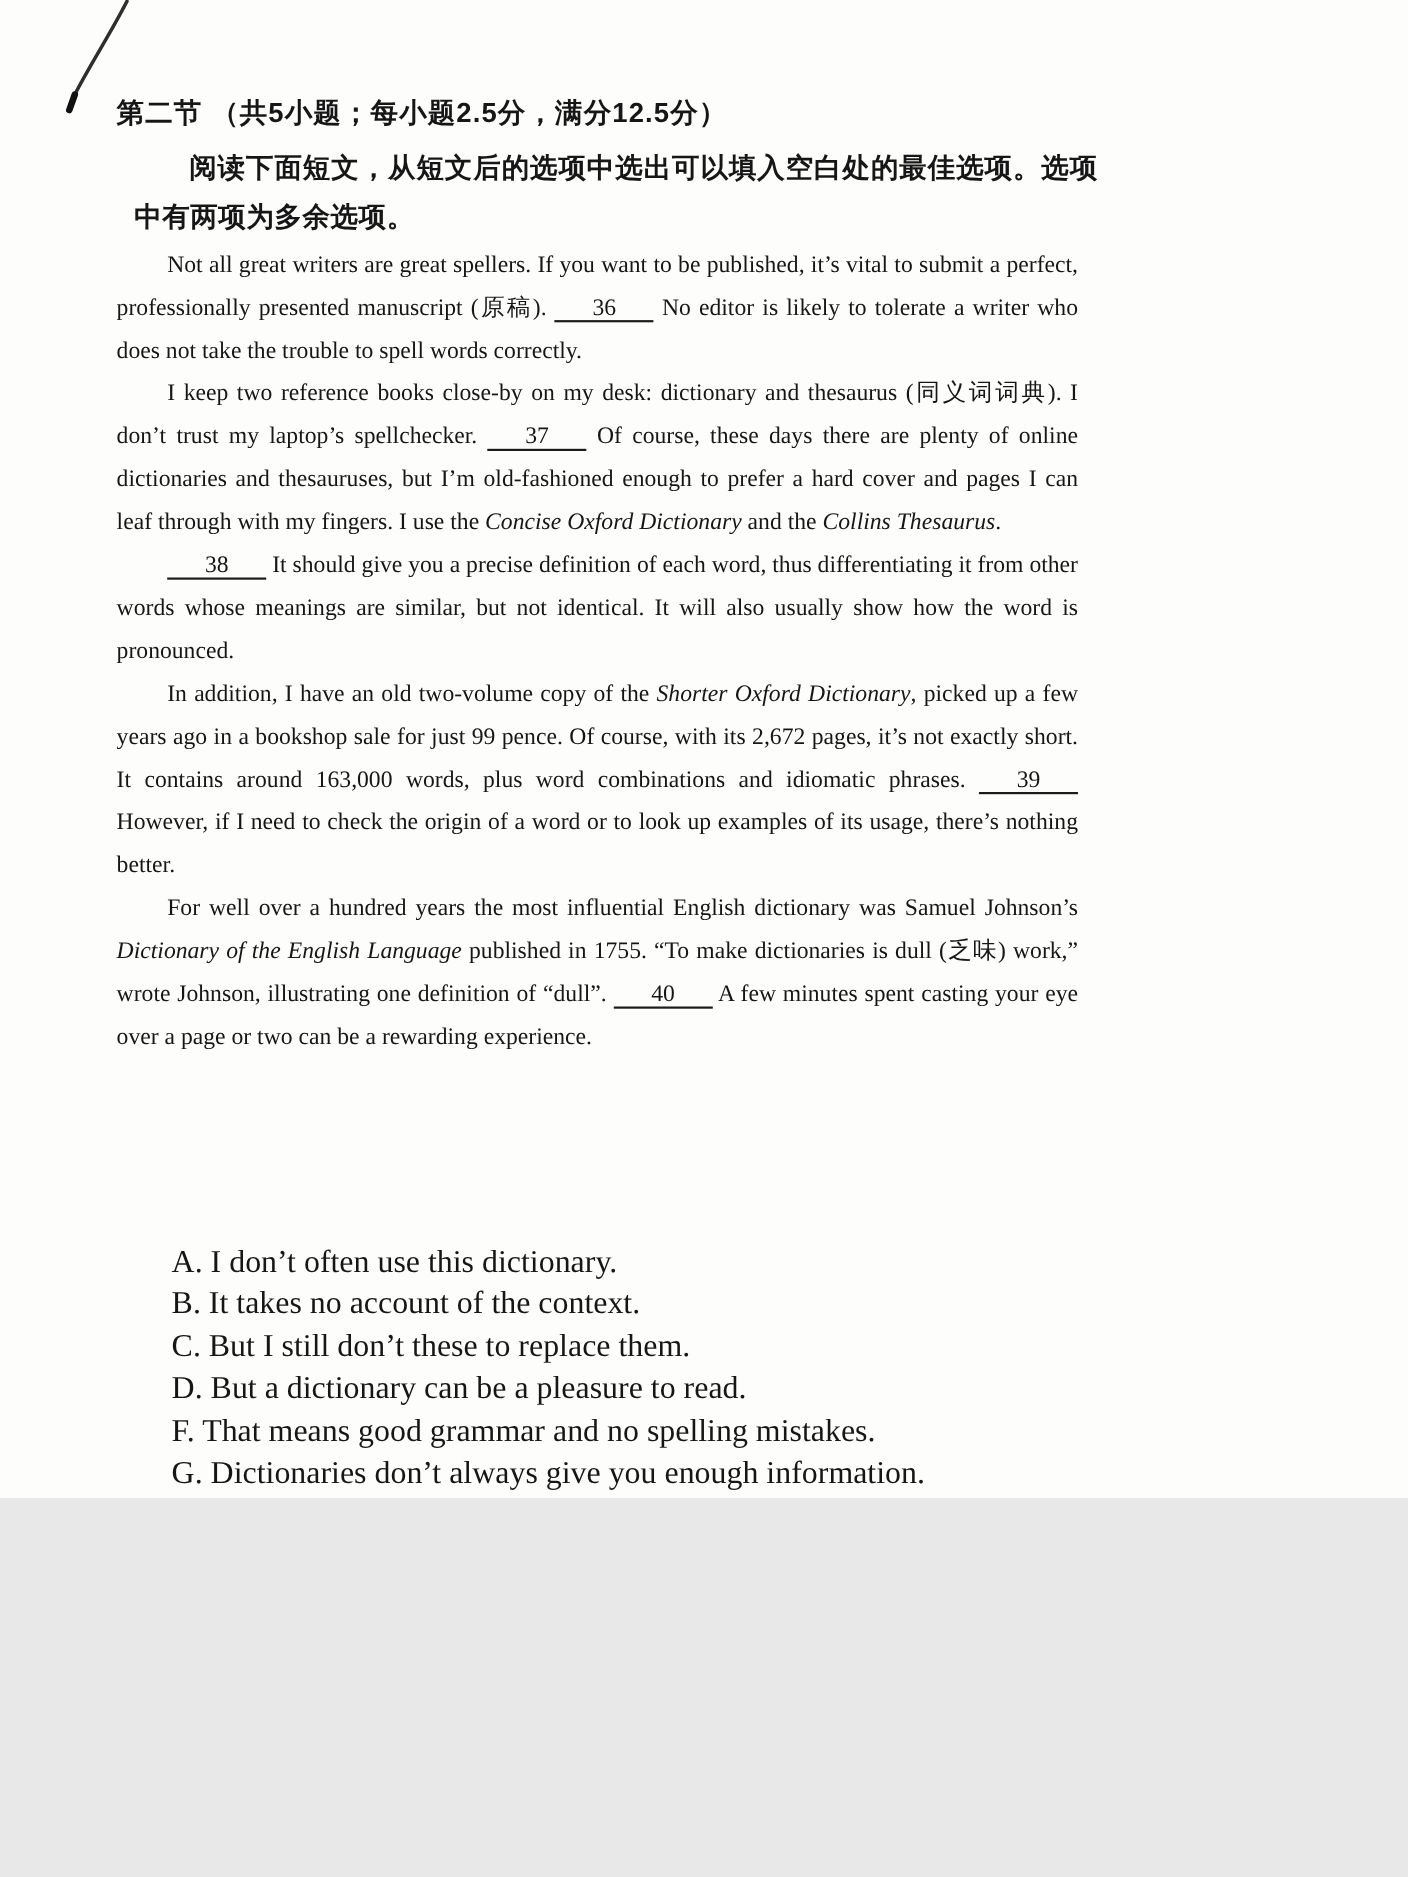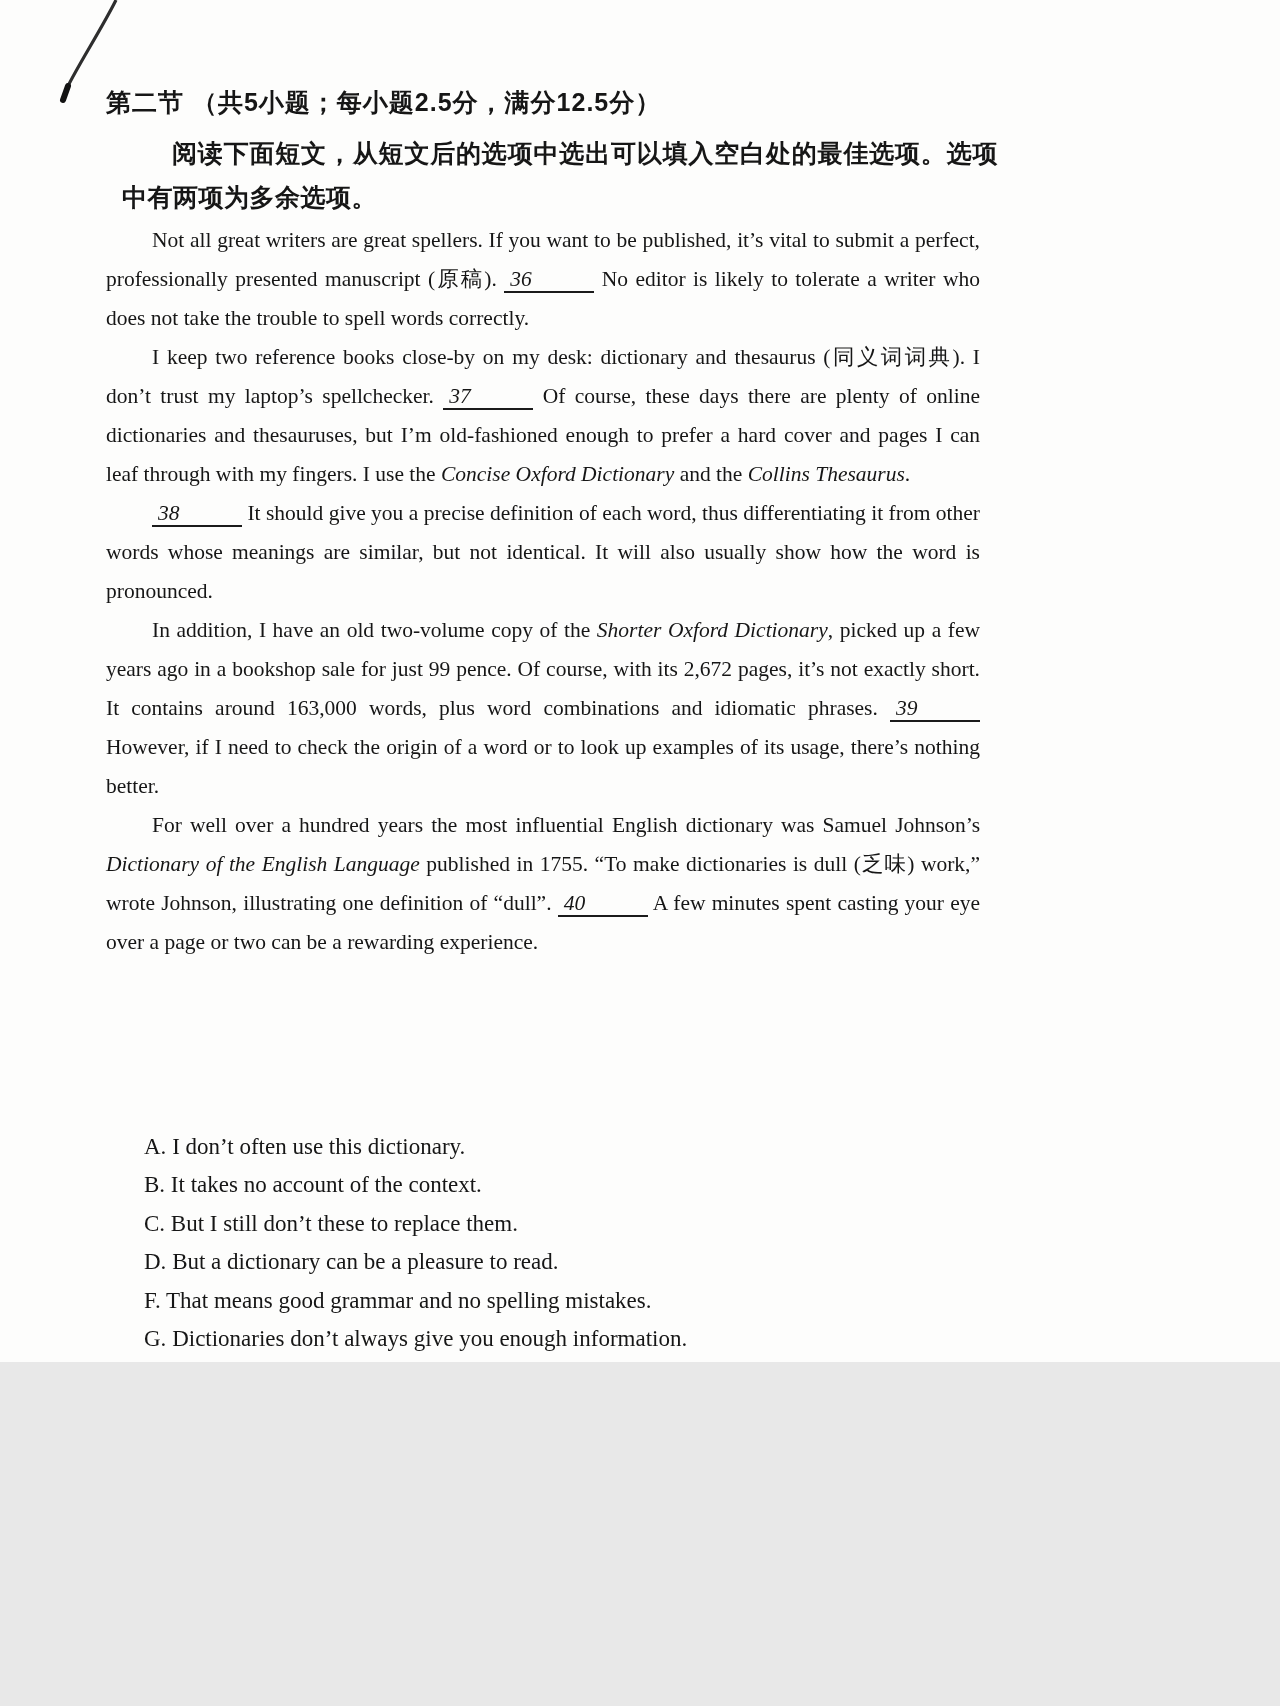--- a/index.html
+++ b/index.html
@@ -30,27 +30,26 @@
   .passage{
     position:absolute;left:106px;top:221px;width:874px;
     font-size:21.5px;line-height:39px;text-align:justify;
   }
   .passage p{margin:0;text-indent:46px;}
   .seg-normal{font-style:normal;}
   .seg-italic{font-style:italic;}
   .seg-blank{
     display:inline-block;min-width:78px;padding:0 6px;
     border-bottom:2px solid #1b1b1b;
-    text-align:left;text-indent:0;line-height:24px;
+    text-align:center;text-indent:0;line-height:24px;
     font-size:21.5px;
-    font-style:italic;
   }
   .options{
-    position:absolute;left:144px;top:1128px;width:820px;
-    font-size:23px;line-height:38.4px;
+    position:absolute;left:156px;top:1128px;width:820px;
+    font-size:29px;line-height:38.4px;
   }
   .option-line{margin:0;}
   .option-label{display:inline;}
   .option-text{display:inline;}
 
   .footer-clip{
     position:absolute;left:380px;top:1572px;height:40px;width:520px;
     overflow:hidden;
   }
   .footer-text{

